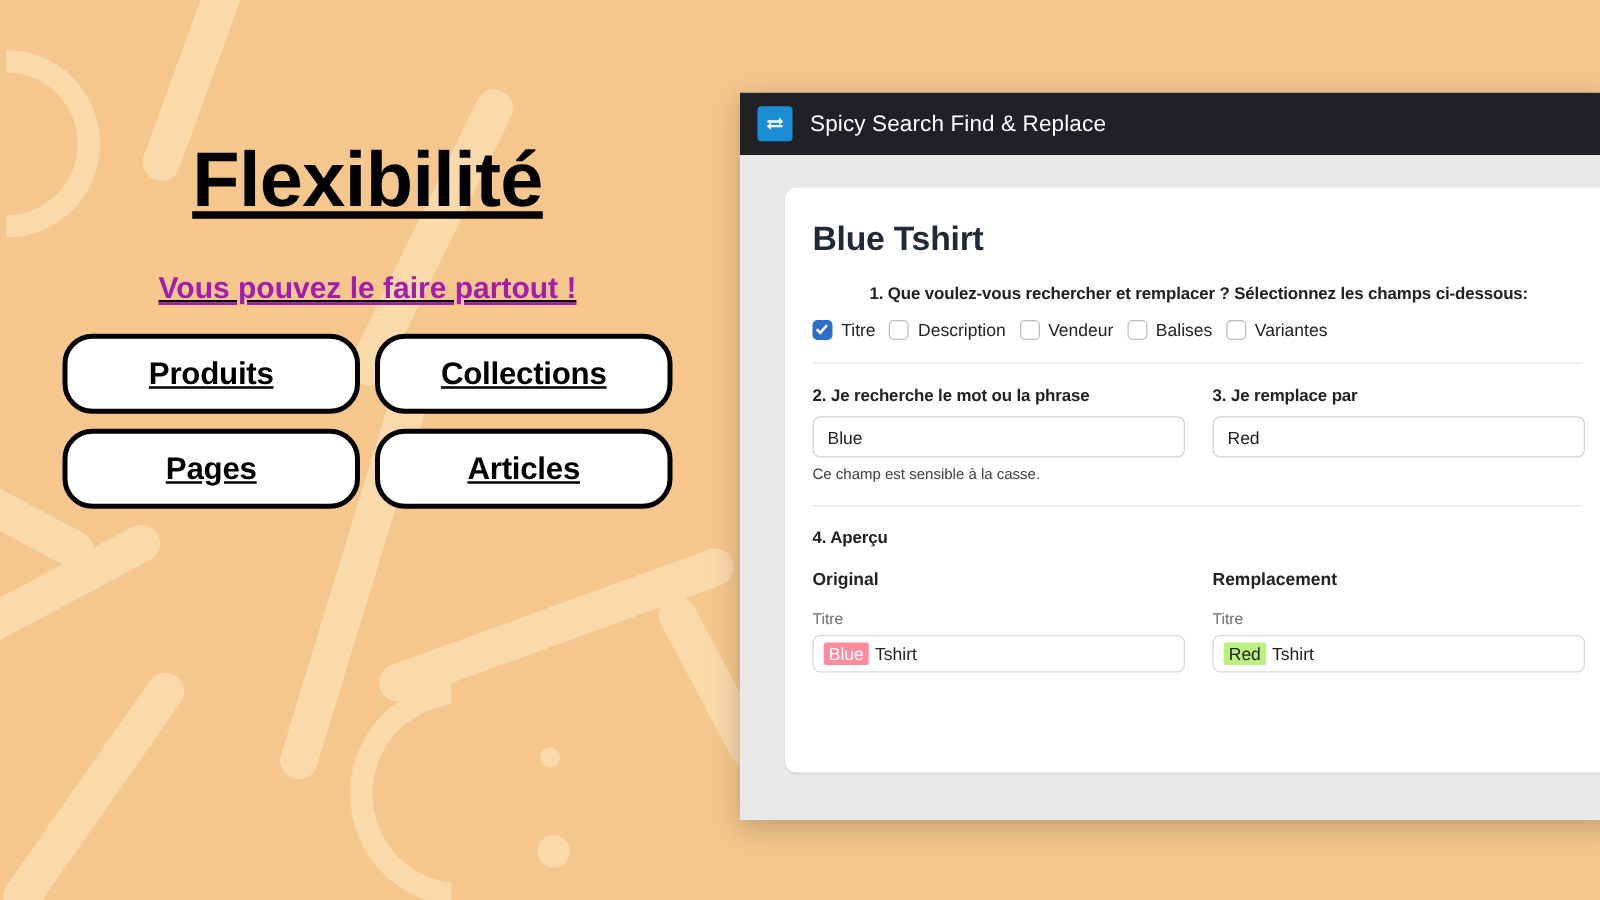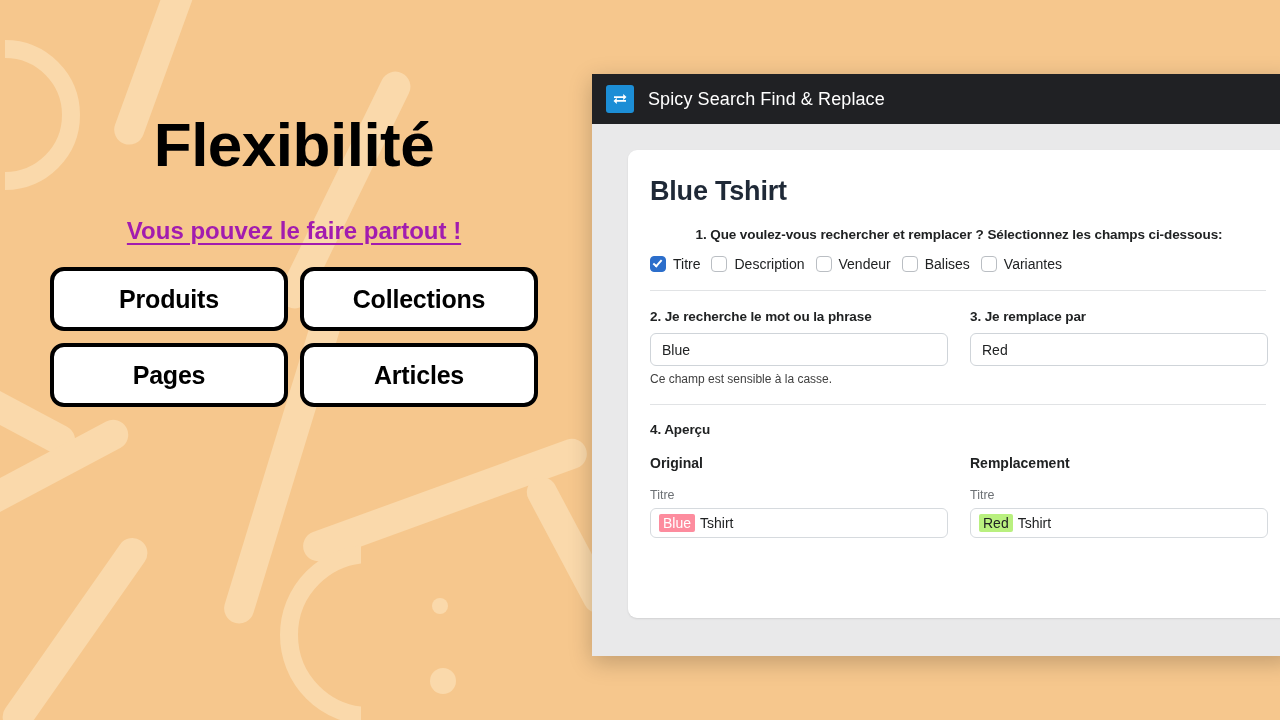--- a/index.html
+++ b/index.html
@@ -41,20 +41,21 @@
   }
 
   
   #promo {
     position: absolute; left: 0; top: 0;
     width: 588px; height: 720px;
     display: flex; flex-direction: column;
     align-items: center; justify-content: flex-start;
     padding-top: 112px;
     text-align: left;
+    text-decoration: underline;
   }
   #promo-headline {
     font-size: 62px; font-weight: bold; color: #000;
     letter-spacing: -0.5px; line-height: 1.05;
   }
   #promo-sub {
     margin-top: 26px;
     font-size: 33px; font-weight: bold; color: #000;
     line-height: 1.38; letter-spacing: -0.3px;
   }
@@ -66,21 +67,21 @@
   #promo-buttons {
     margin-top: 22px;
     display: grid;
     grid-template-columns: 238px 238px;
     gap: 12px 12px;
   }
   .promo-btn {
     height: 64px;
     background: #fff;
     border: 4px solid #000;
-    border-radius: 14px;
+    border-radius: 24px;
     display: flex; align-items: center; justify-content: center;
     font-size: 25px; font-weight: bold; color: #000;
     letter-spacing: -0.2px;
   }
 
   
   #app-window {
     position: absolute; left: 592px; top: 74px;
     width: 700px; height: 582px;
     background: #e9e9ea;

